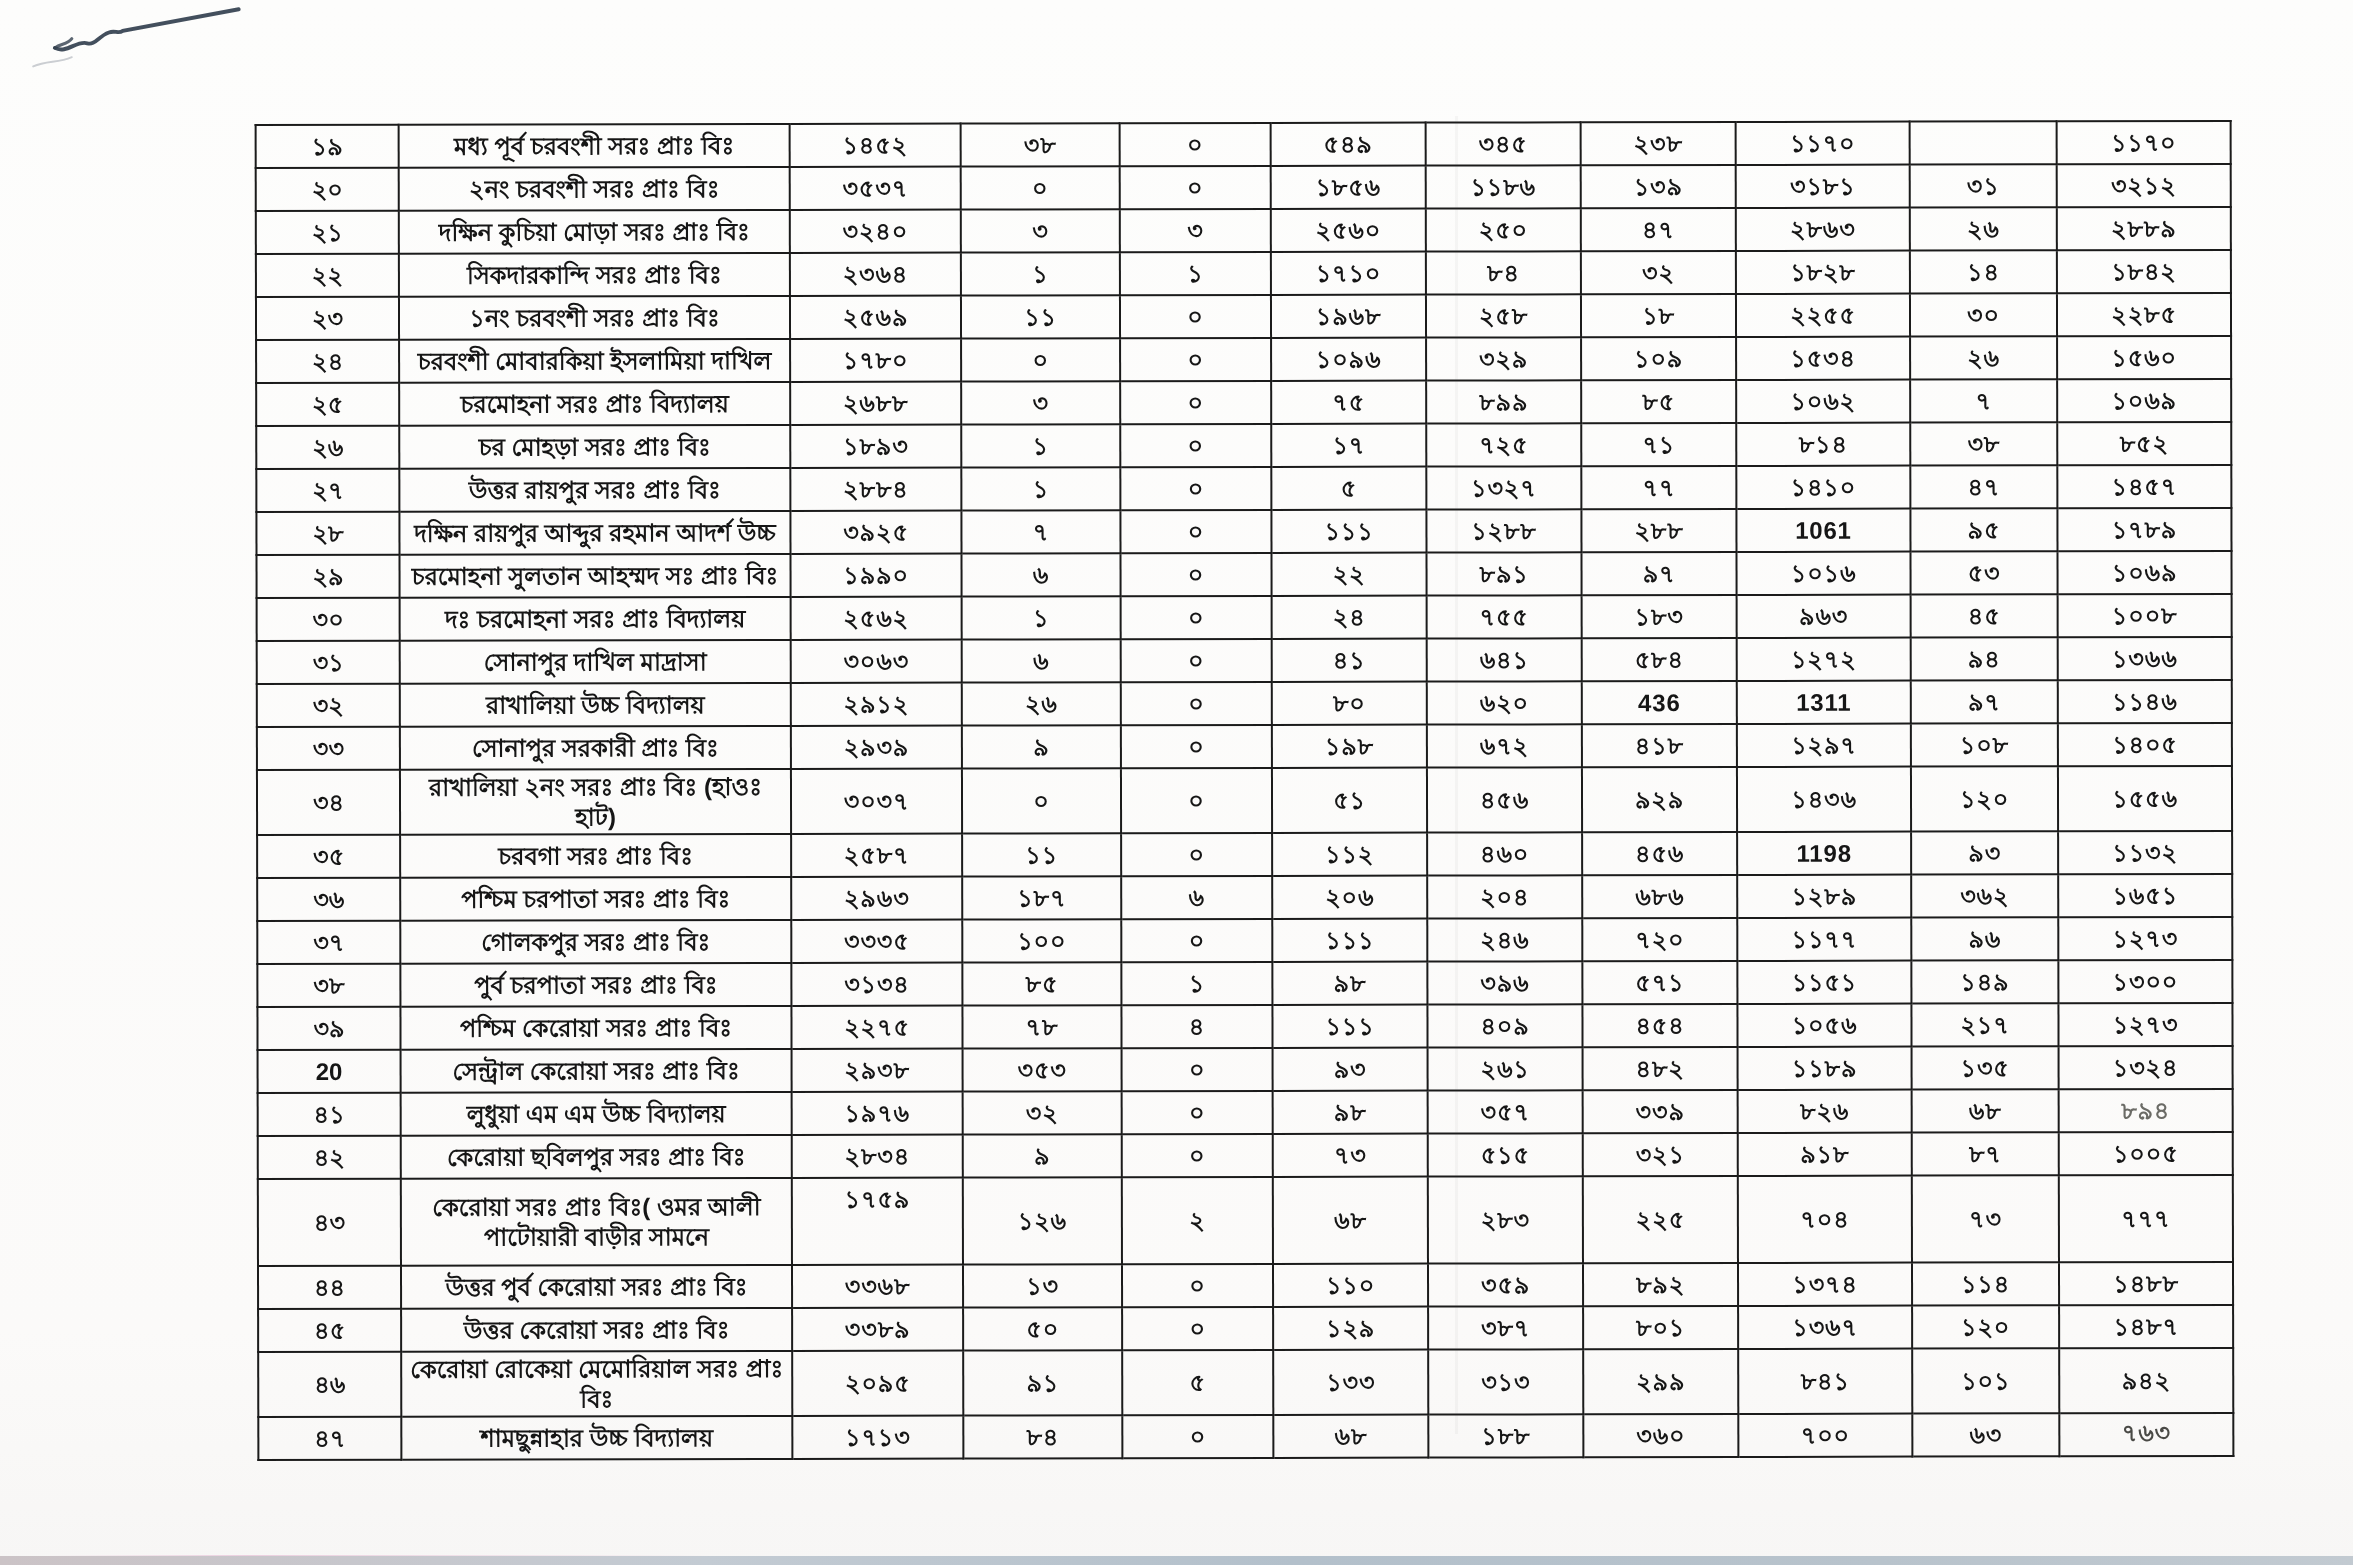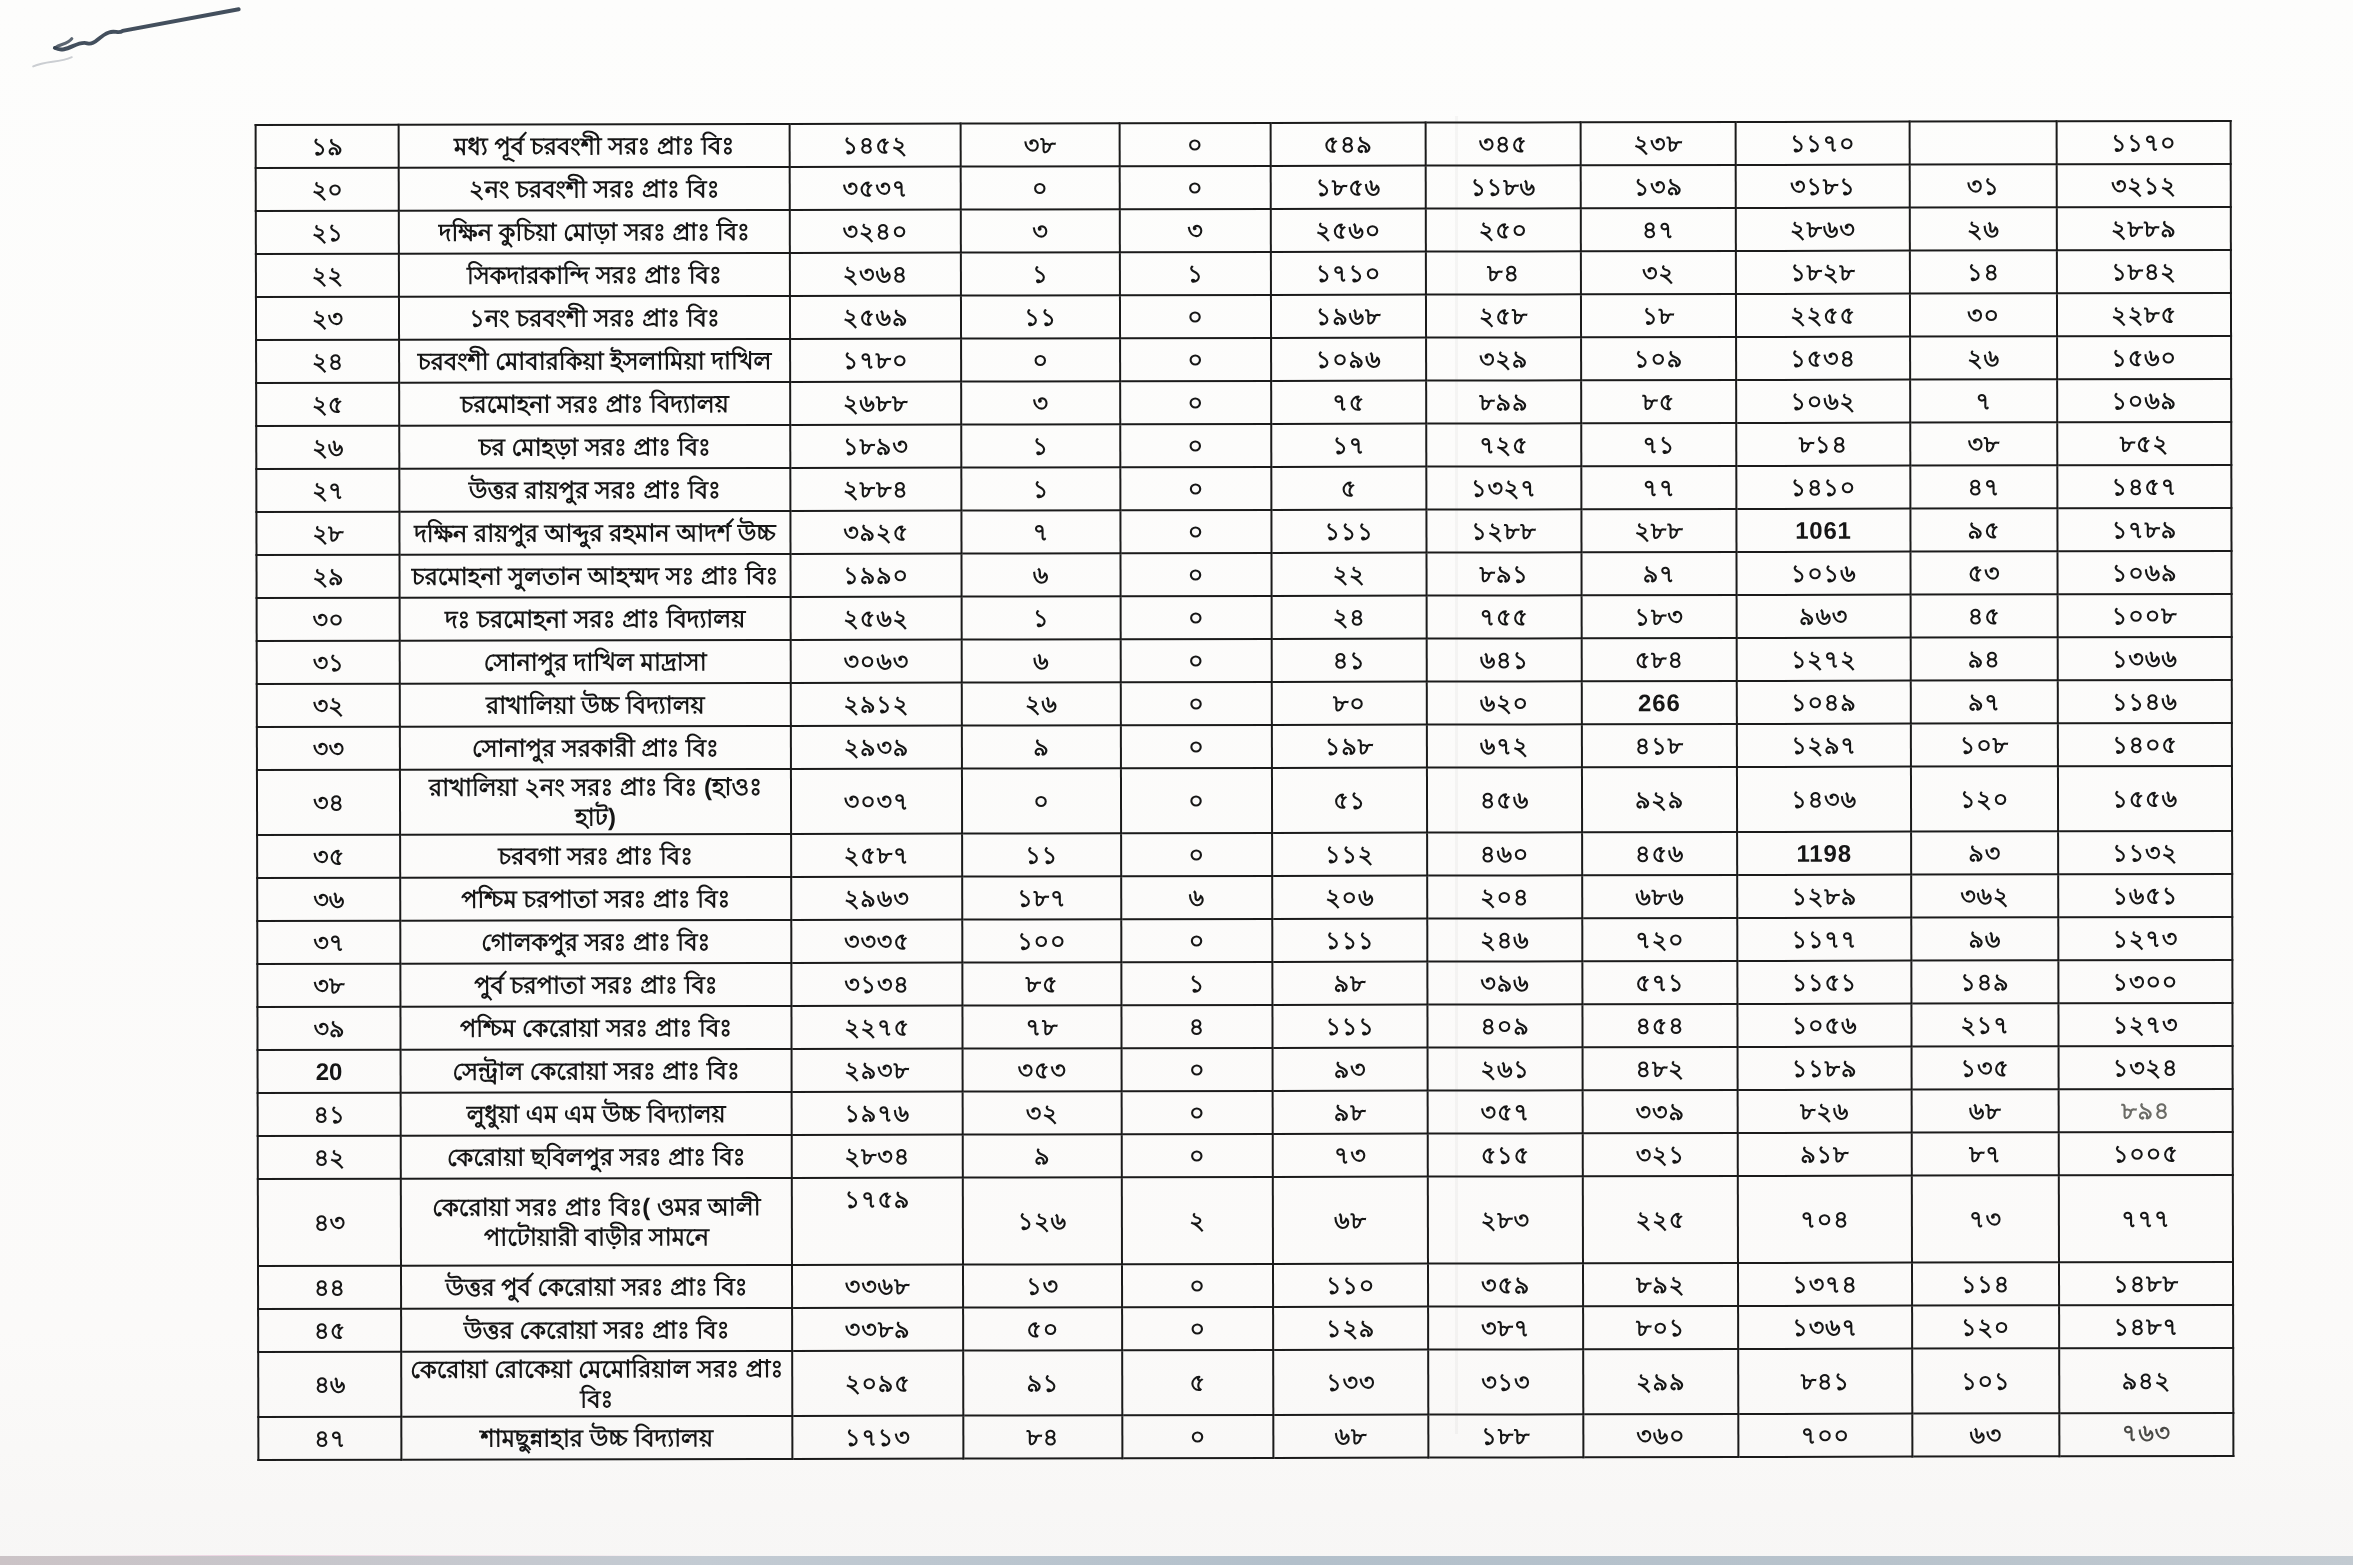--- a/index.html
+++ b/index.html
@@ -248,22 +248,22 @@
           <td class="num v8">১৩৬৬</td>
         </tr>
         <tr>
           <td class="sl">৩২</td>
           <td class="name">রাখালিয়া উচ্চ বিদ্যালয়</td>
           <td class="num v0">২৯১২</td>
           <td class="num v1">২৬</td>
           <td class="num v2">০</td>
           <td class="num v3">৮০</td>
           <td class="num v4">৬২০</td>
-          <td class="num v5">266</td>
-          <td class="num v6">১০৪৯</td>
+          <td class="num v5">436</td>
+          <td class="num v6">1311</td>
           <td class="num v7">৯৭</td>
           <td class="num v8">১১৪৬</td>
         </tr>
         <tr>
           <td class="sl">৩৩</td>
           <td class="name">সোনাপুর সরকারী প্রাঃ বিঃ</td>
           <td class="num v0">২৯৩৯</td>
           <td class="num v1">৯</td>
           <td class="num v2">০</td>
           <td class="num v3">১৯৮</td>

